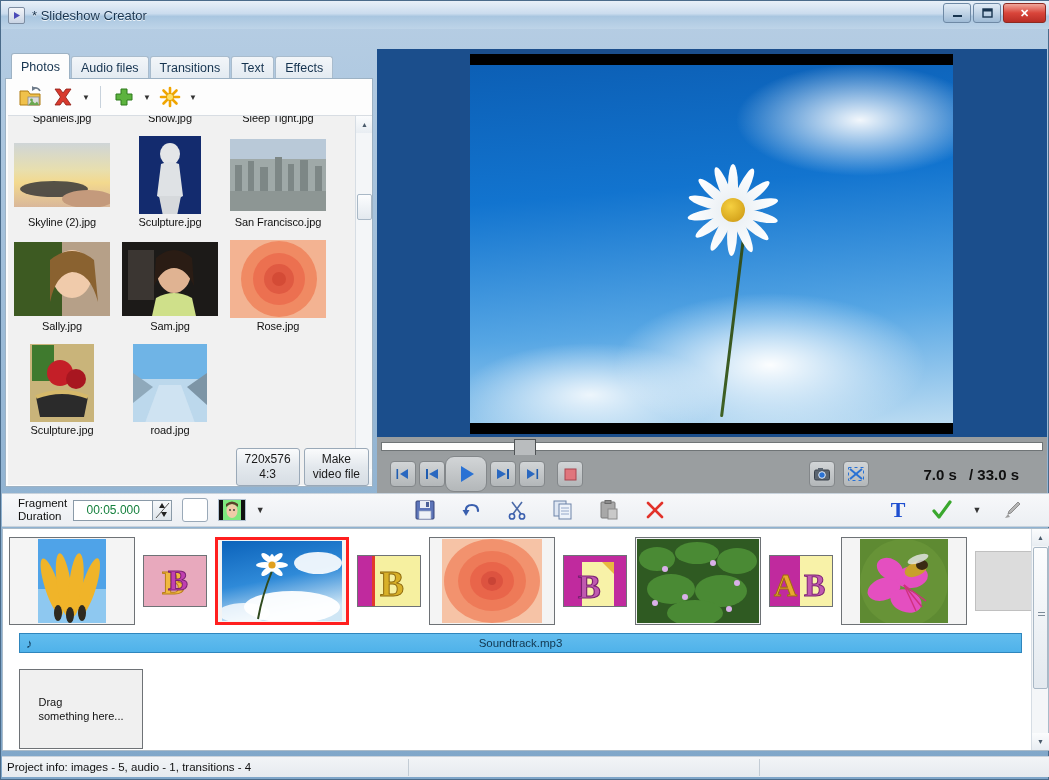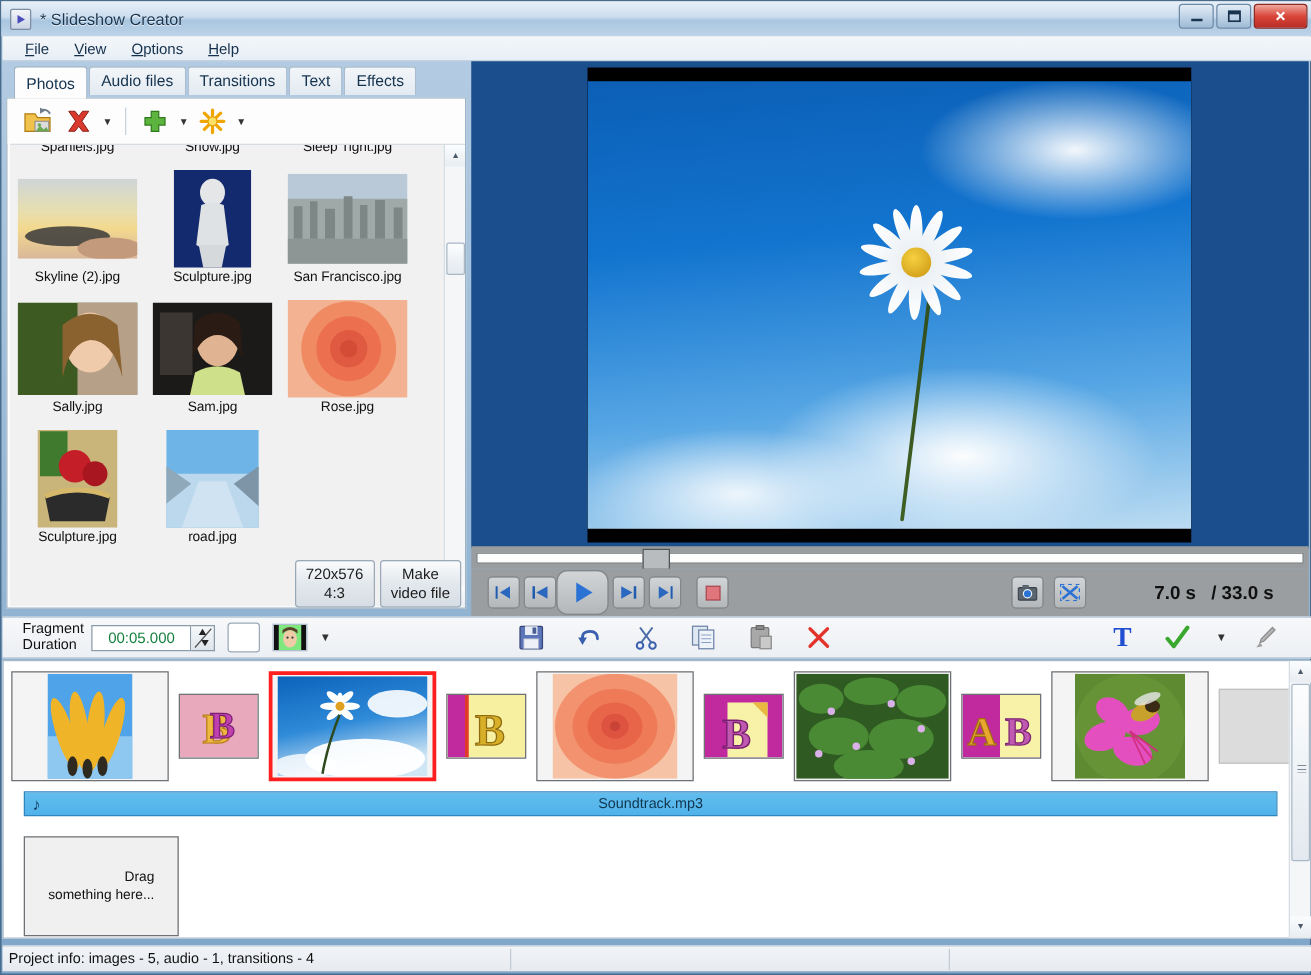--- a/index.html
+++ b/index.html
@@ -50,21 +50,21 @@
     border-bottom:1px solid #c2d2e0;
     display:flex;align-items:center;padding-left:8px;gap:0px;
   }
   .menu-item{ padding:2px 10px;font-size:12px;color:#14304d;cursor:default;}
   .menu-item u{ text-decoration:underline; }
   
   #leftpanel{
     position:absolute;left:4px;top:52px;width:368px;height:434px;
   }
   #tabstrip{
-    position:relative;height:26px;display:flex;align-items:flex-start;
+    position:relative;height:26px;display:flex;align-items:flex-end;
     padding-left:6px;
   }
   .tab{
     height:23px;padding:0 9px;display:flex;align-items:center;
     font-size:12.5px;color:#15334f;
     background:linear-gradient(180deg,#f3f6f9,#e2eaf1);
     border:1px solid #a9bccd;border-bottom:none;
     border-radius:3px 3px 0 0;margin-right:1px;
   }
   .tab.active{
@@ -235,21 +235,21 @@
     position:absolute;left:16px;top:104px;width:1003px;height:20px;
     background:linear-gradient(180deg,#63bdee,#4fb2ea);
     border:1px solid #2f86bd;
     display:flex;align-items:center;justify-content:center;
     font-size:11.5px;color:#11364f;
   }
   #audiotrack .note{ position:absolute;left:6px;top:2px;font-size:13px;color:#0d3a5c;}
   #dropzone{
     position:absolute;left:16px;top:140px;width:124px;height:80px;
     background:#f0f0f0;border:1px solid #6e7276;
-    display:flex;align-items:center;justify-content:center;text-align:right;
+    display:flex;align-items:center;justify-content:center;text-align:left;
     font-size:11px;color:#111;line-height:14px;
   }
   
   #statusbar{
     position:absolute;left:1px;bottom:2px;width:1047px;height:21px;
     background:linear-gradient(180deg,#f2f4f7,#e6eaef);
     border-top:1px solid #c8d2dc;display:flex;align-items:center;
   }
   #statusbar .cell{ height:21px;display:flex;align-items:center;padding-left:5px;
     font-size:11.5px;color:#111;}
@@ -276,26 +276,20 @@
       <div class="winbtn">
         <svg width="11" height="10" viewBox="0 0 11 10">
             <rect x="1" y="1" width="9" height="8" fill="none" stroke="#18344f" stroke-width="1.4"></rect>
             <rect x="1" y="1" width="9" height="2.5" fill="#18344f"></rect>
           </svg>
       </div>
       <div class="winbtn close">✕</div>
     </div>
   </div>
 
-  <div id="menubar">
-    <div class="menu-item"><u>F</u><span>ile</span></div>
-    <div class="menu-item"><u>V</u><span>iew</span></div>
-    <div class="menu-item"><u>O</u><span>ptions</span></div>
-    <div class="menu-item"><u>H</u><span>elp</span></div>
-  </div>
 
   <div id="leftpanel">
     <div id="tabstrip">
       <div class="tab active">Photos</div>
       <div class="tab">Audio files</div>
       <div class="tab">Transitions</div>
       <div class="tab">Text</div>
       <div class="tab">Effects</div>
     </div>
 

